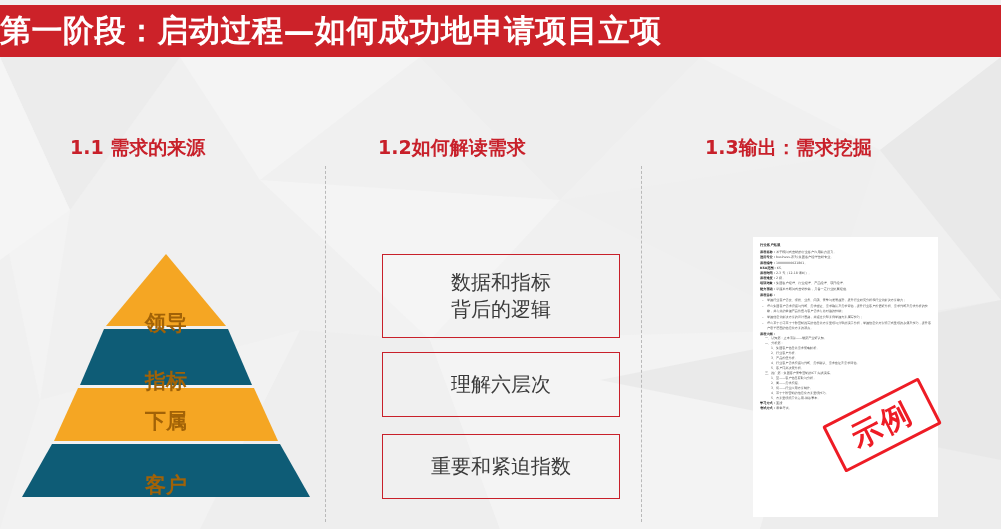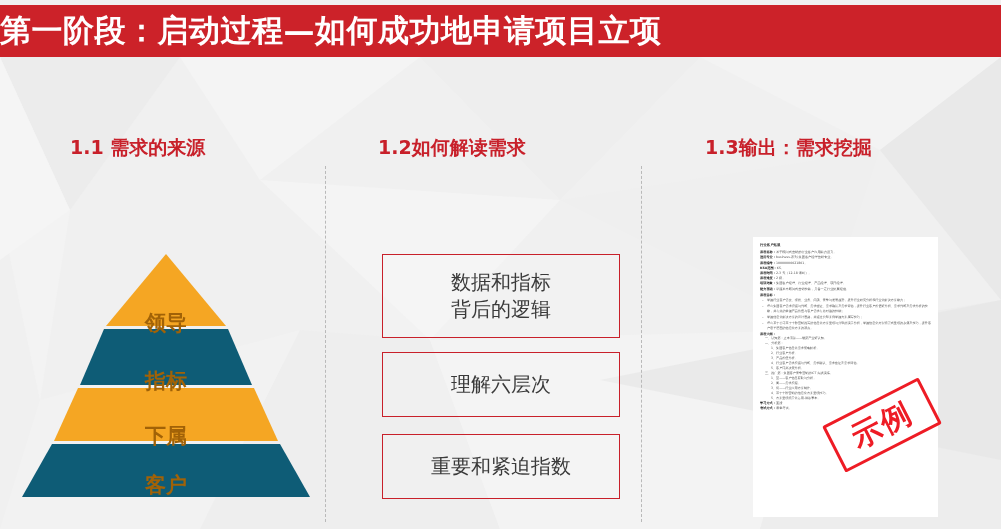--- a/index.html
+++ b/index.html
@@ -48,21 +48,21 @@
   #pyramid{ position:absolute; left:18px; top:254px; width:296px; height:245px; }
   #pyramid svg{ display:block; }
   .pyr-label{
     position:absolute; width:100%; text-align:center;
     color:#a16207; font-weight:bold; font-size:21px;
     font-family:"DejaVu Sans","Liberation Sans",sans-serif;
     pointer-events:none;
   }
   #lab0{ top:55px; }
   #lab1{ top:113px; }
-  #lab2{ top:168px; }
+  #lab2{ top:153px; }
   #lab3{ top:217px; }
 
   
   .mbox{
     position:absolute; left:382px; width:238px;
     border:1.6px solid #c8202a; background:rgba(255,255,255,0.14);
     display:flex; align-items:center; justify-content:center;
     text-align:center; color:#3a3a3a; font-size:20px; line-height:1.35;
     font-family:"DejaVu Sans","Liberation Sans",sans-serif;
   }

